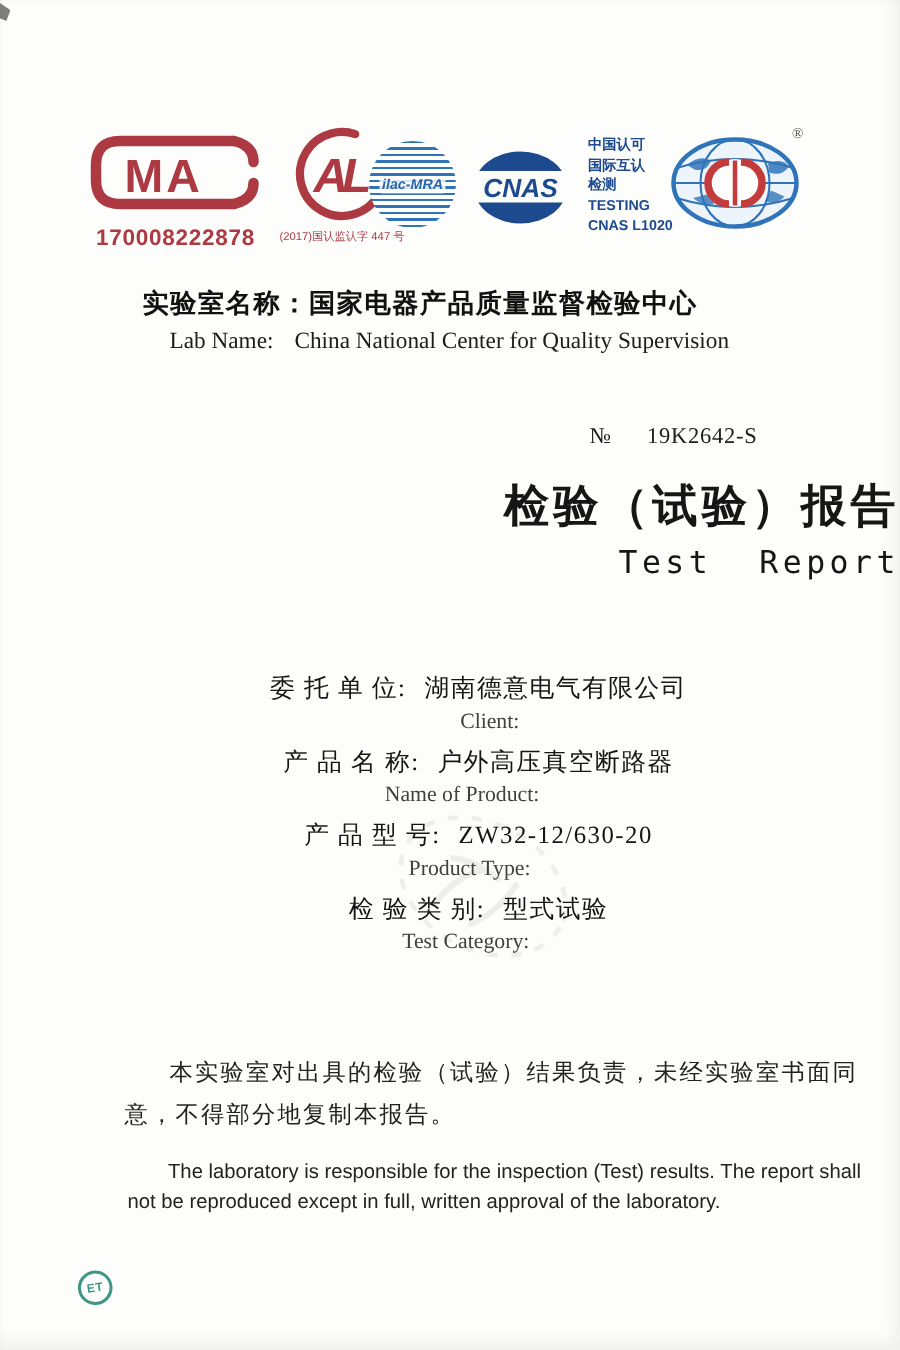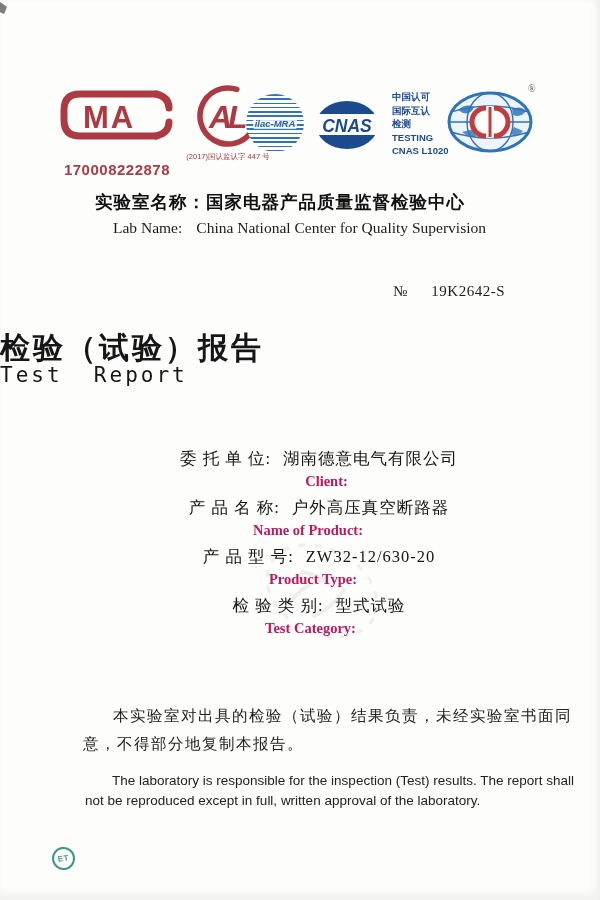--- a/index.html
+++ b/index.html
@@ -12,21 +12,21 @@
   .abs { position:absolute; }
 
   
   .speck { left:0; top:2px; width:7px; height:12px; background:#3a3a3a; opacity:.65;
            clip-path:polygon(0 0,100% 40%,60% 100%,0 85%); }
   .watermark { left:252px; top:532px; width:140px; height:118px; opacity:.13; filter:blur(.4px); }
 
   
   .cma { left:54px; top:86px; width:126px; text-align:center; }
   .cma-number { font-family:"Liberation Sans", sans-serif; font-weight:bold; color:#ad3a43;
-                font-size:15px; letter-spacing:.5px; margin-top:13px;text-align:center; }
+                font-size:15px; letter-spacing:.5px; margin-top:1px;text-align:center; }
   .al { left:184px; top:84px; width:88px; text-align:center; }
   .al-caption { color:#ad3a43; font-size:7.5px; font-family:"Liberation Sans", sans-serif;
                 white-space:nowrap; margin-top:-2px; }
   .ilac { left:246px; top:94px; width:58px; height:58px; border-radius:50%;
           background:repeating-linear-gradient(180deg,#2f74b8 0 1.6px,#ffffff 1.6px 4.3px);
           display:flex; align-items:center; justify-content:center; }
   .ilac-label { font-family:"Liberation Sans", sans-serif; font-weight:bold; color:#2465ab;
                 font-size:9.5px; background:rgba(255,255,255,.8); padding:0 2px; border-radius:2px;font-style:italic; }
   .cnas-logo { left:314px; top:99px; }
   .cnas-caption { left:392px; top:90px; font-family:"Liberation Sans", sans-serif; font-weight:bold;
@@ -38,34 +38,34 @@
             font-size:17.5px; letter-spacing:1px; color:#111; }
   .lab-en1 { left:113px; top:219px; font-size:15.5px; }
   .lab-en1 .gap { display:inline-block; width:14px; }
   .lab-en2 { left:160px; top:241px; font-size:15.5px; }
 
   
   .report-no { left:393px; top:283px; font-size:15px; }
   .report-no .no-val { margin-left:24px; letter-spacing:.5px; }
 
   
-  .title-cn { left:0; top:317px; width:100%; text-align:left;
+  .title-cn { left:0; top:317px; width:100%; text-align:right;
               font-family:"Liberation Sans", sans-serif; font-weight:600;
-              font-size:30px; letter-spacing:3px; color:#161616;margin-top:11px; }
-  .title-en { left:0; top:363px; width:100%; text-align:left;
+              font-size:30px; letter-spacing:3px; color:#161616; }
+  .title-en { left:0; top:363px; width:100%; text-align:right;
               font-family:"DejaVu Sans Mono", monospace; font-size:21px;
               letter-spacing:3px; white-space:pre; color:#161616; }
 
   
   .fields { left:108px; top:448px; width:400px;text-align:center; }
   .frow { margin-bottom:7px; }
   .fcn { padding-left:22px; font-size:16.5px; margin-bottom:3px; color:#151515; }
   .flabel { margin-right:12px; letter-spacing:1px; }
   .fval { letter-spacing:1px; }
-  .fen { font-size:14.5px; color:#be185d;font-weight:bold; }
+  .fen { font-size:14.5px; color:#404040; }
   .frow:nth-of-type(1) .fen { padding-left:37px; }
   .frow:nth-of-type(2) .fen { padding-left:0; }
   .frow:nth-of-type(3) .fen { padding-left:10px; }
   .frow:nth-of-type(4) .fen { padding-left:5px; }
 
   
   .disc-cn { left:83px; top:702px; width:500px; font-size:15.5px; line-height:28px;
              letter-spacing:1.5px; text-indent:30px; color:#222; }
   .disc-en { left:85px; top:771px; width:490px; font-family:"Liberation Sans", sans-serif;
              font-size:13.5px; line-height:19.5px; text-indent:27px; color:#222; }

